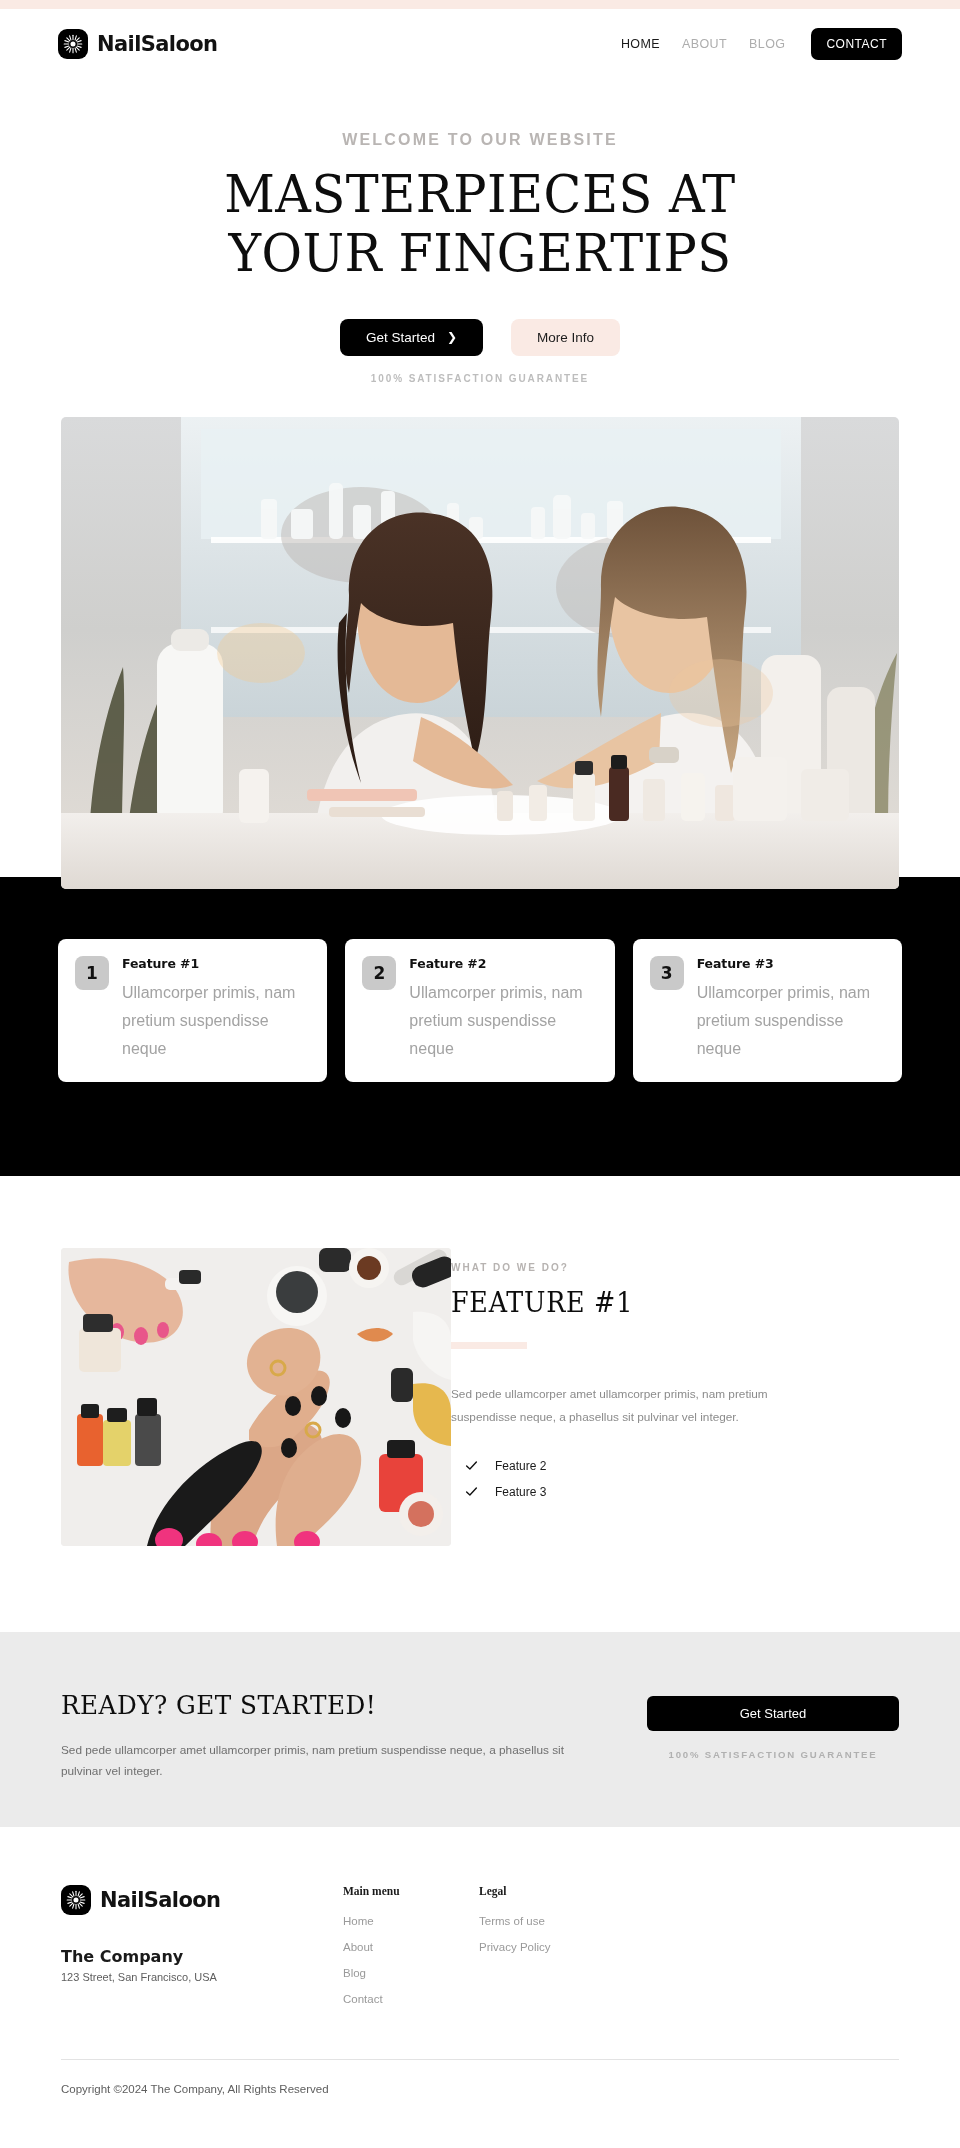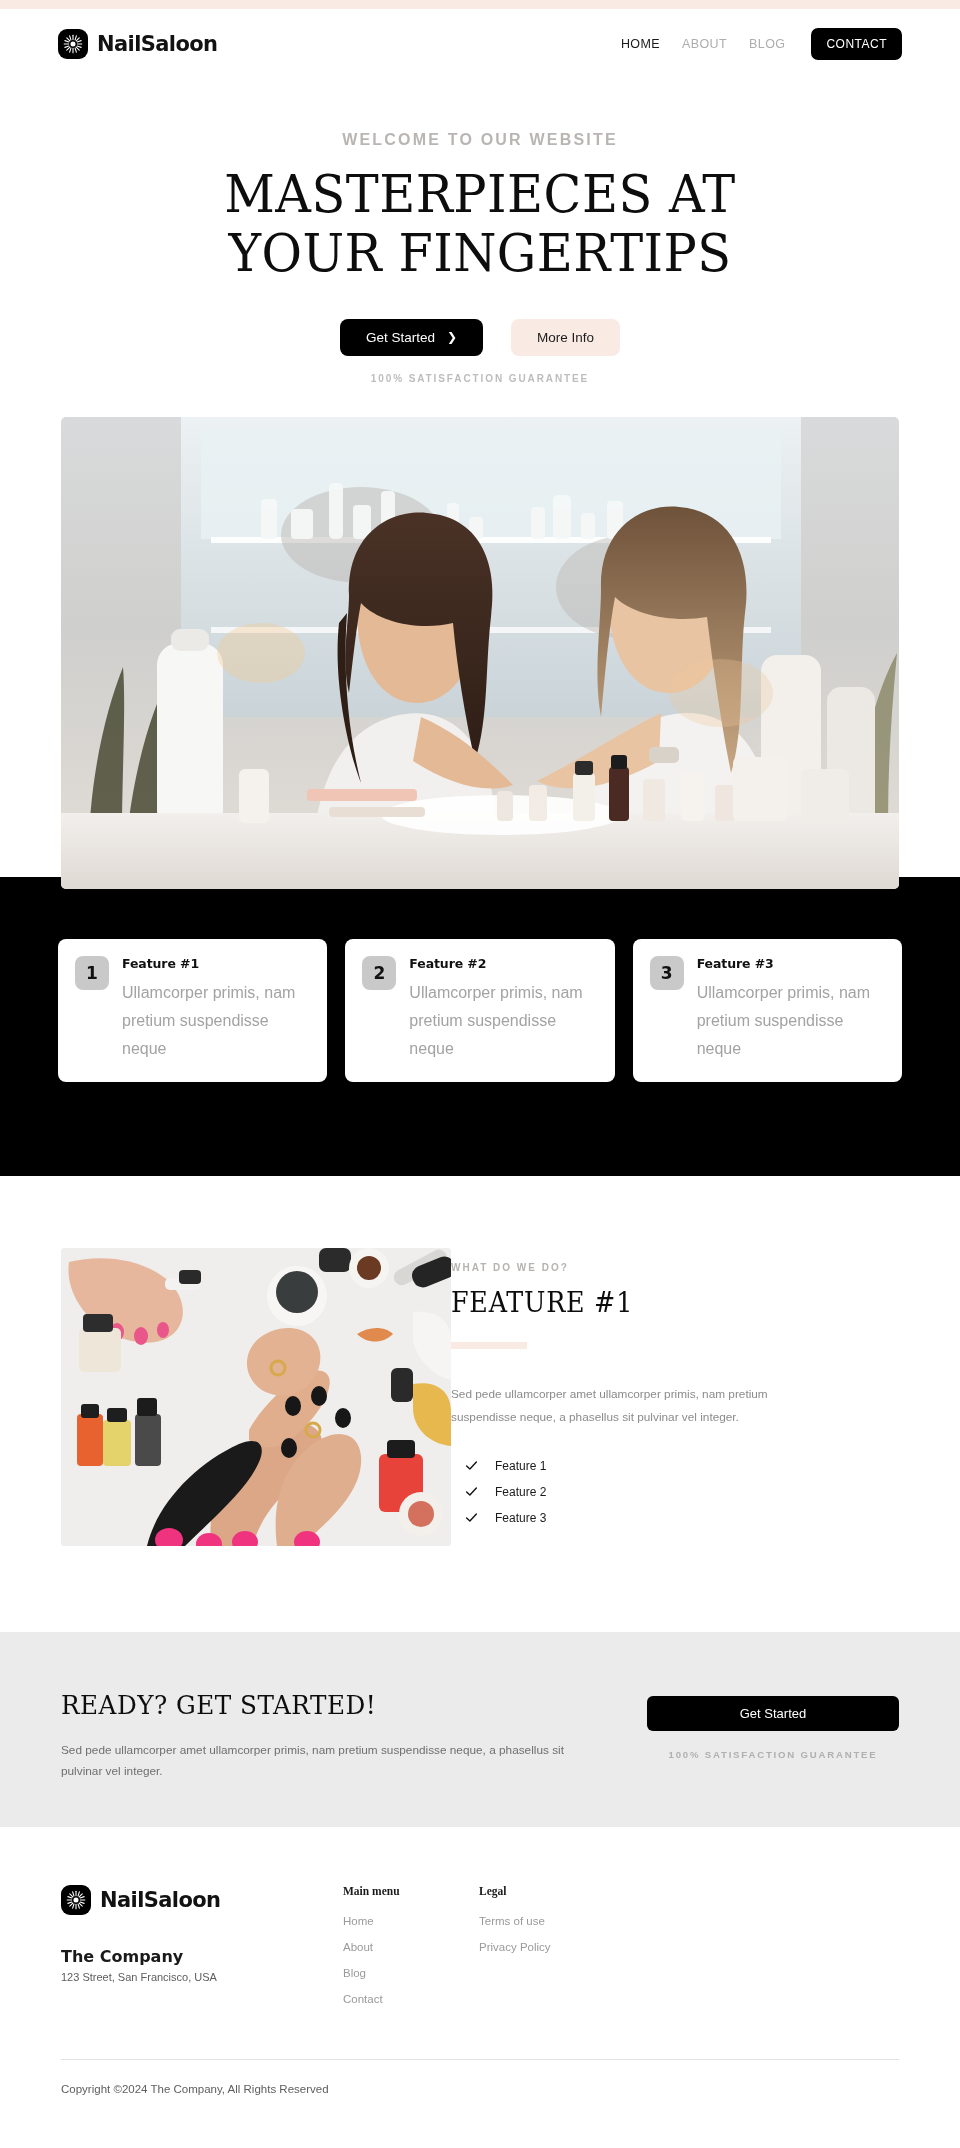--- a/index.html
+++ b/index.html
@@ -607,26 +607,20 @@
         <circle cx="360" cy="266" r="13" fill="#d4715e"></circle>
       </svg>
     </div>
 
     <div class="feature-copy">
       <div class="feature-eyebrow">WHAT DO WE DO?</div>
       <h2 class="feature-title">FEATURE #1</h2>
       <div class="feature-rule"></div>
       <p class="feature-text">Sed pede ullamcorper amet ullamcorper primis, nam pretium suspendisse neque, a phasellus sit pulvinar vel integer.</p>
       <ul class="feature-list">
-        <li>
-          <svg class="check" viewBox="0 0 16 16" aria-hidden="true">
-            <path d="M2 8.6 L6 12.4 L14 3.6" fill="none" stroke="#111" stroke-width="1.7" stroke-linecap="round" stroke-linejoin="round"></path>
-          </svg>
-          <span>Feature 1</span>
-        </li>
         <li>
           <svg class="check" viewBox="0 0 16 16" aria-hidden="true">
             <path d="M2 8.6 L6 12.4 L14 3.6" fill="none" stroke="#111" stroke-width="1.7" stroke-linecap="round" stroke-linejoin="round"></path>
           </svg>
           <span>Feature 2</span>
         </li>
         <li>
           <svg class="check" viewBox="0 0 16 16" aria-hidden="true">
             <path d="M2 8.6 L6 12.4 L14 3.6" fill="none" stroke="#111" stroke-width="1.7" stroke-linecap="round" stroke-linejoin="round"></path>
           </svg>

